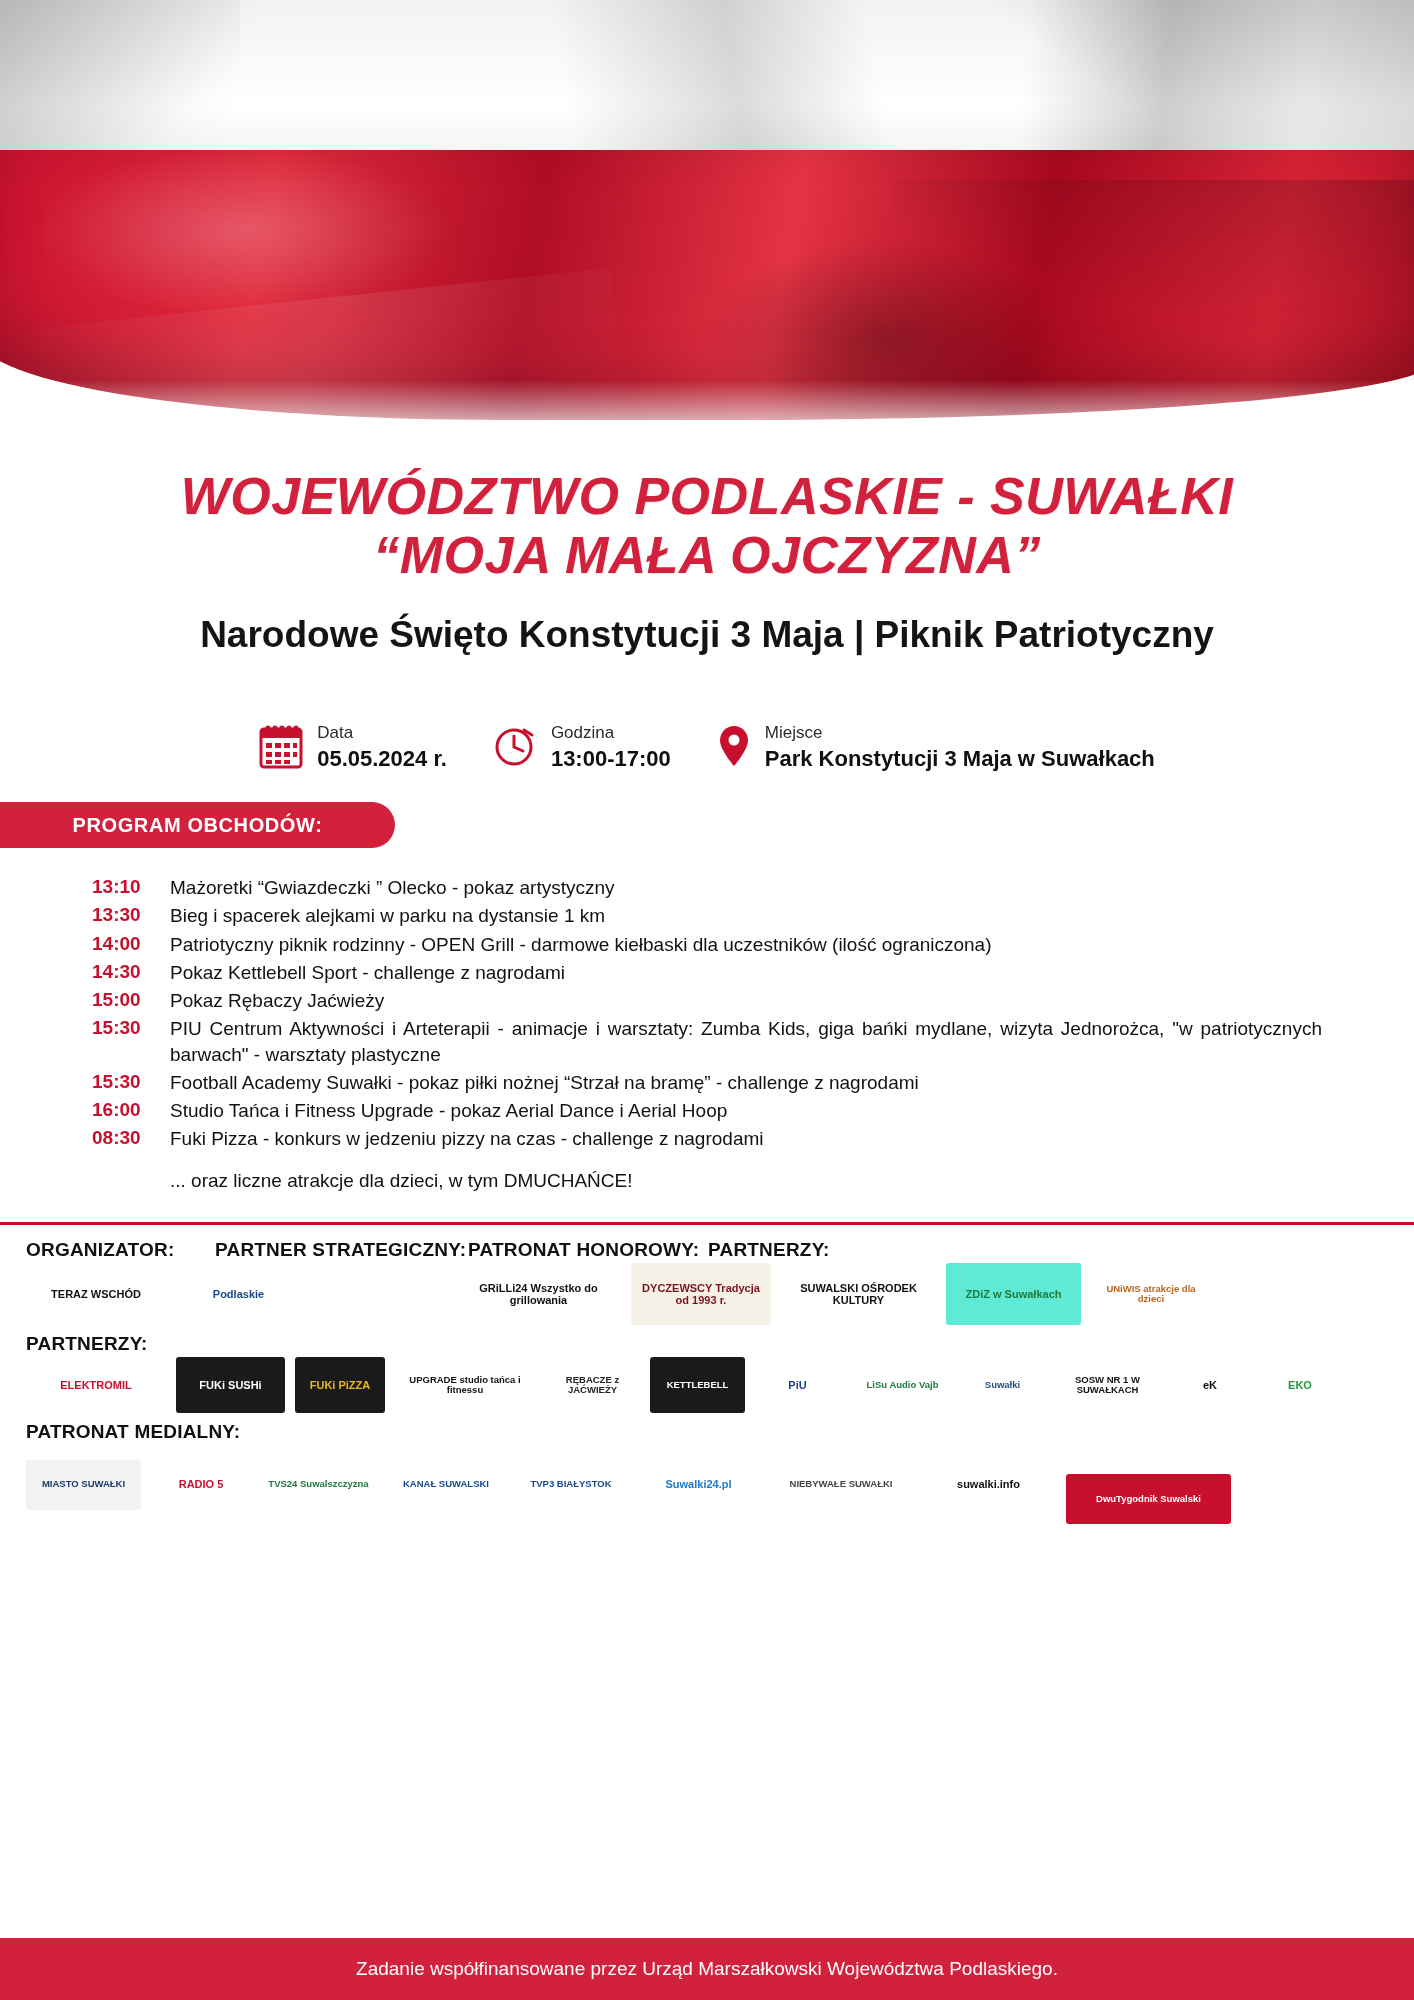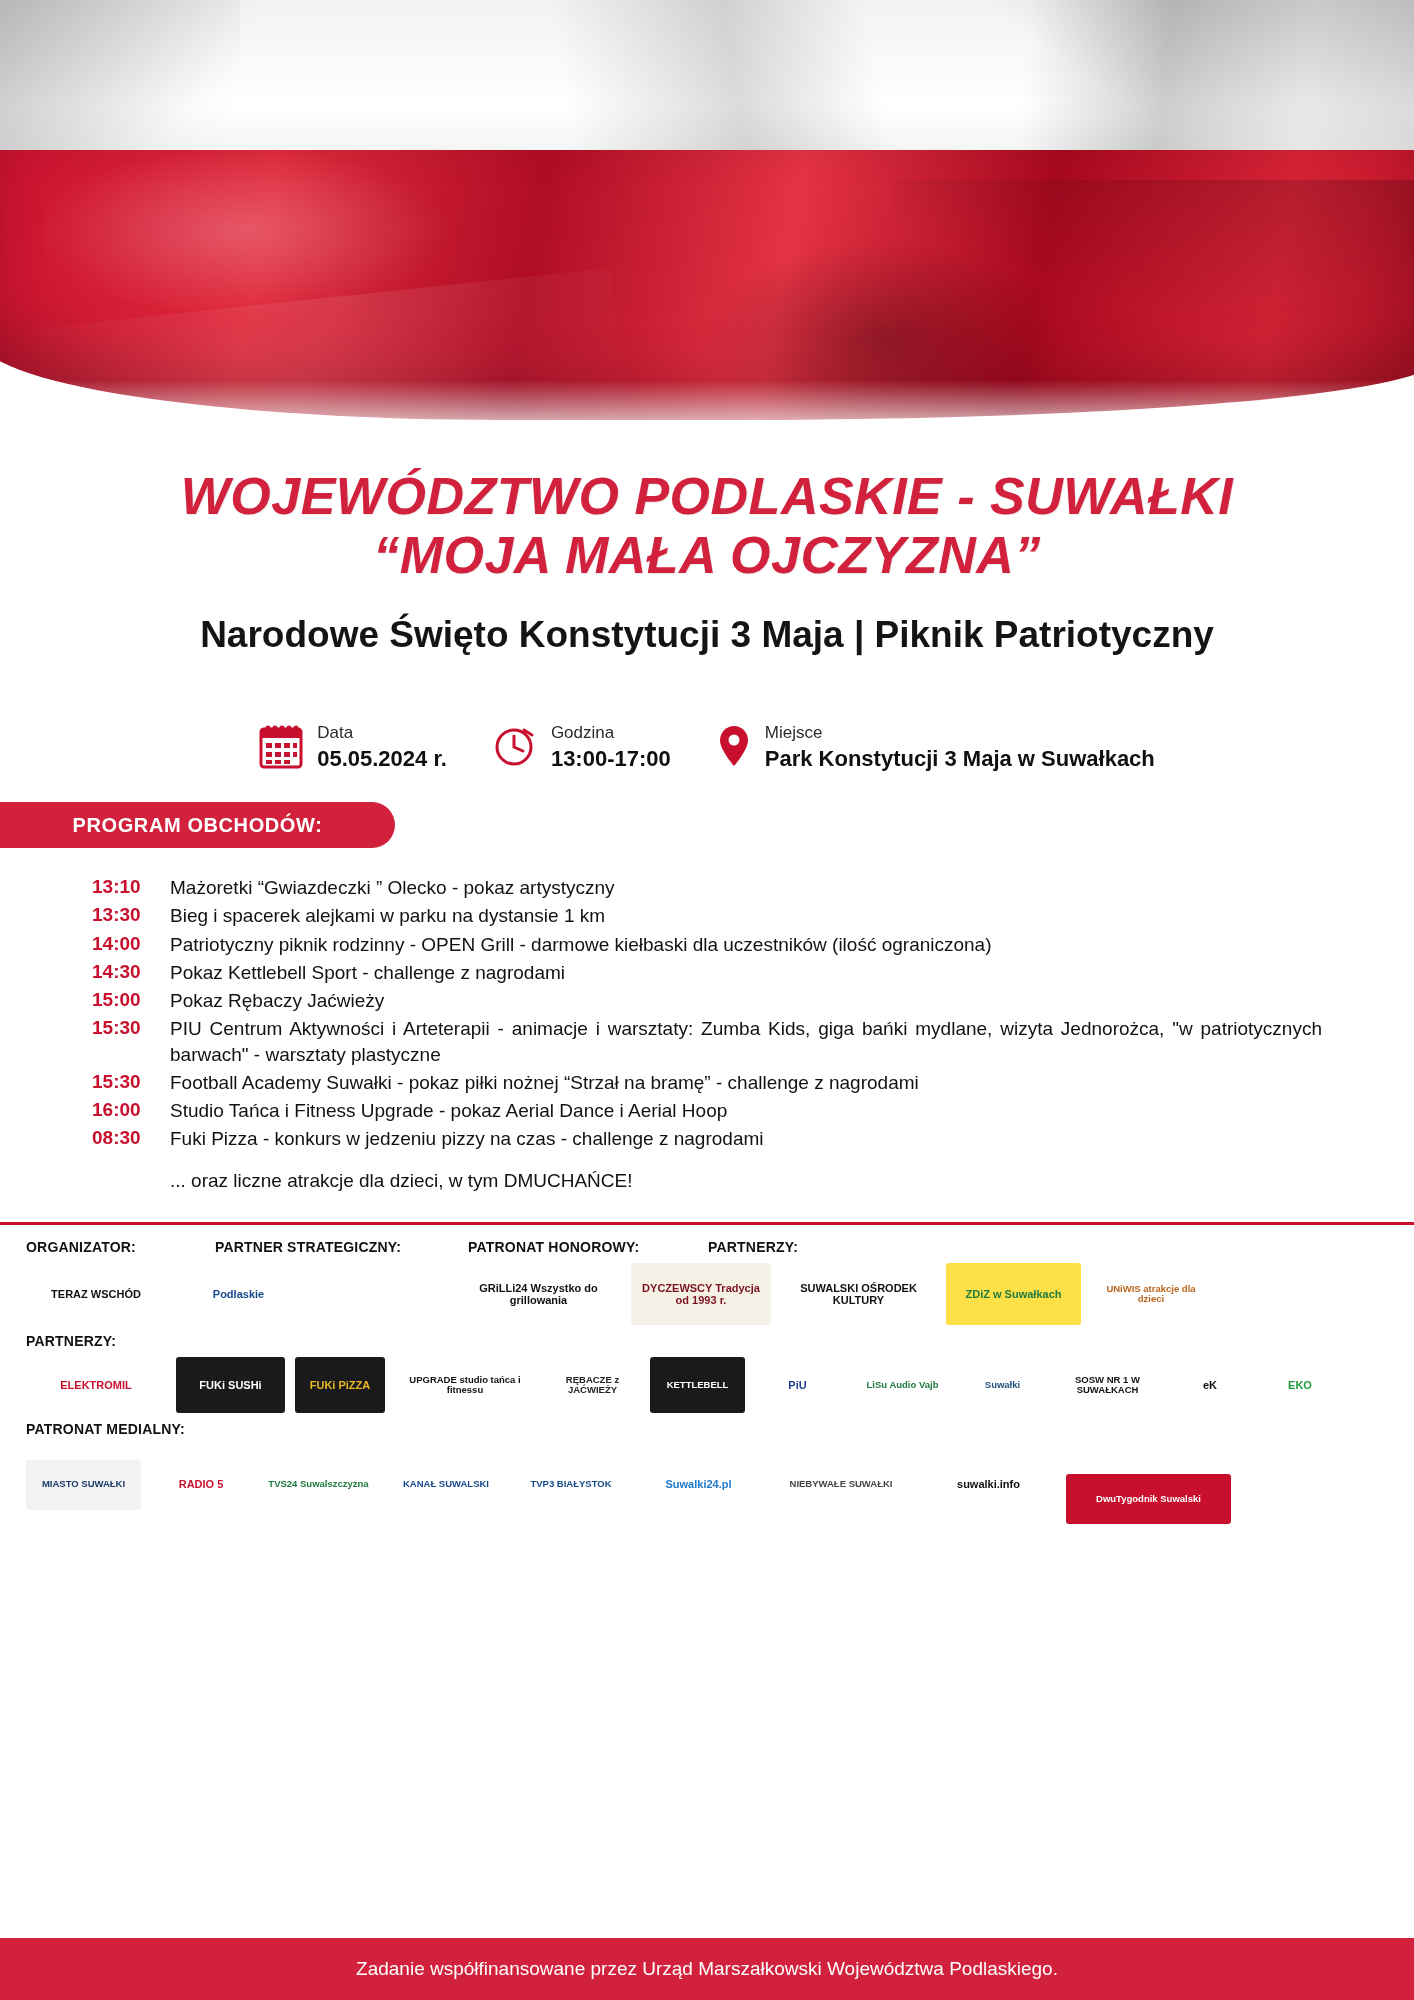--- a/index.html
+++ b/index.html
@@ -177,21 +177,21 @@
     border-top: 3px solid #c8102e;
     padding-top: 10px;
   }
   .sp-heads {
     position: relative;
     height: 18px;
     margin: 4px 0 2px 0;
   }
   .sp-head {
     position: absolute;
-    font-size: 14px;
+    font-size: 19px;
     font-weight: bold;
     color: #111;
     letter-spacing: 0.2px;
   }
   .logo-row {
     display: flex;
     align-items: center;
     gap: 10px;
     padding: 4px 26px 4px 26px;
   }
@@ -365,21 +365,21 @@
     <div class="sp-head" style="left:708px;">PARTNERZY:</div>
   </div>
 
   <div class="logo-row row1">
     <div class="logo" style="width:140px;background:#ffffff;color:#111111;">TERAZ WSCHÓD</div>
     <div class="logo" style="width:125px;background:#ffffff;color:#174a8c;">Podlaskie</div>
     <div class="logo" style="width:135px;background:#ffffff;color:#174a8c;"></div>
     <div class="logo" style="width:165px;background:#ffffff;color:#111111;">GRiLLi24 Wszystko do grillowania</div>
     <div class="logo" style="width:140px;background:#f6f1e6;color:#7a1220;">DYCZEWSCY Tradycja od 1993 r.</div>
     <div class="logo" style="width:155px;background:#ffffff;color:#111111;">SUWALSKI OŚRODEK KULTURY</div>
-    <div class="logo" style="width:135px;background:#fde047;color:#1f7a3f;">ZDiZ w Suwałkach</div>
+    <div class="logo" style="width:135px;background:#5eead4;color:#1f7a3f;">ZDiZ w Suwałkach</div>
     <div class="logo small" style="width:120px;background:#ffffff;color:#b8651c;">UNiWIS atrakcje dla dzieci</div>
   </div>
 
   <div class="sp-heads">
     <div class="sp-head" style="left:26px;">PARTNERZY:</div>
   </div>
 
   <div class="logo-row row2">
     <div class="logo" style="width:140px;background:#ffffff;color:#c8102e;">ELEKTROMIL</div>
     <div class="logo" style="width:109px;background:#1a1a1a;color:#ffffff;">FUKi SUSHi</div>

